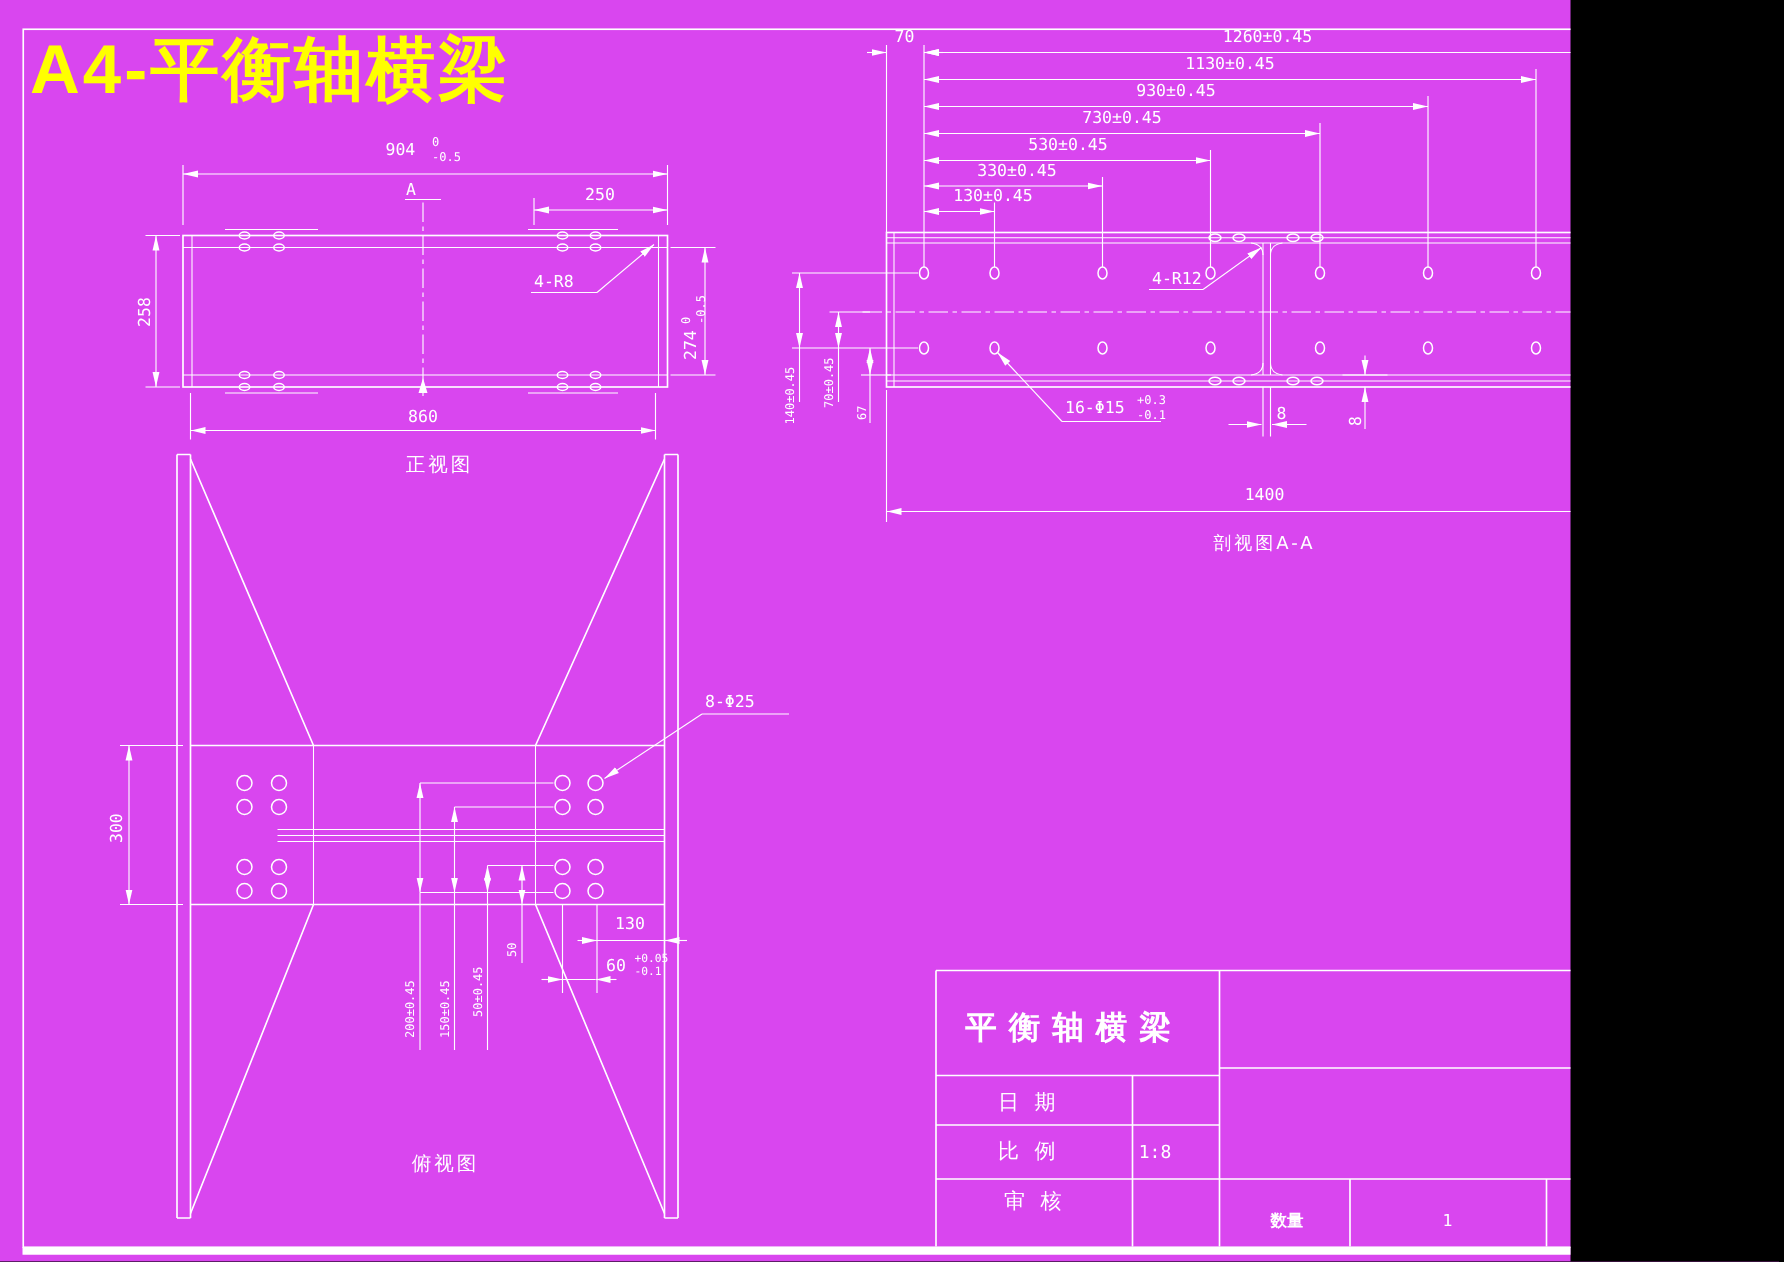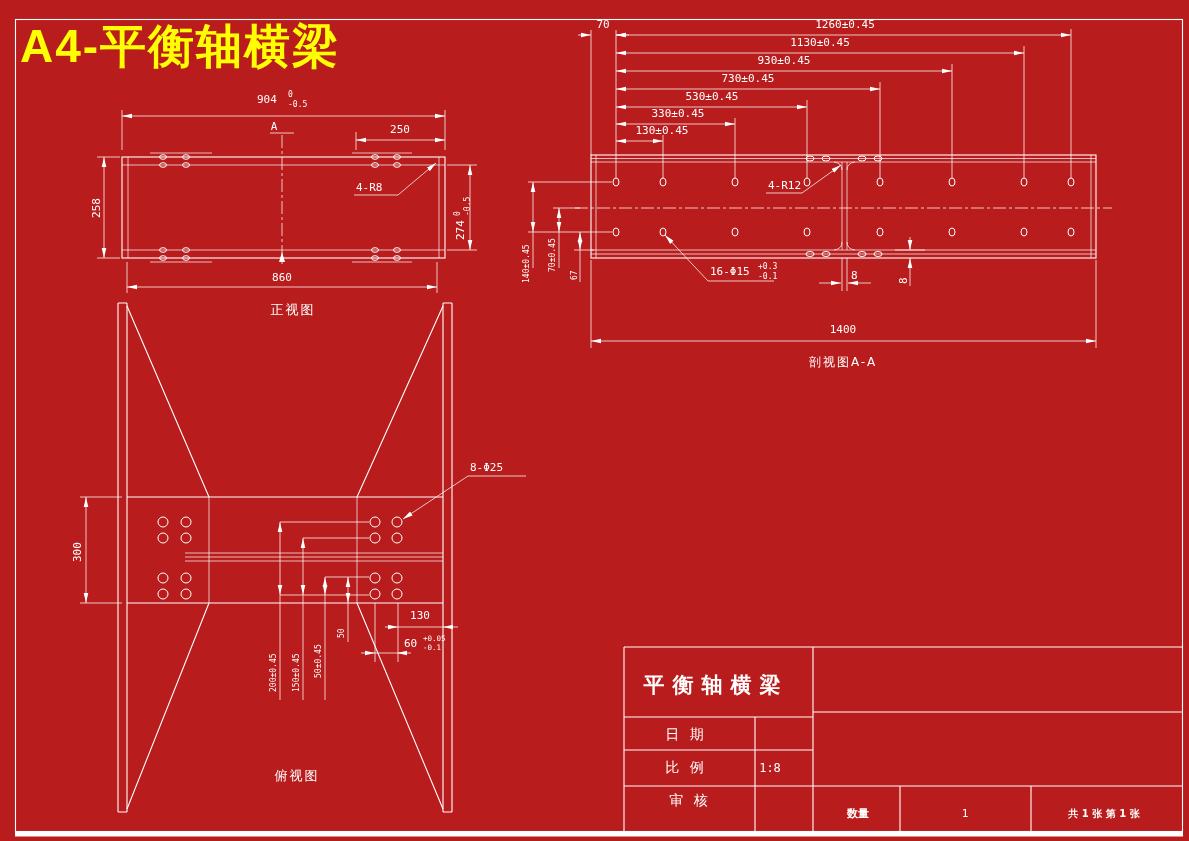--- a/index.html
+++ b/index.html
@@ -1,16 +1,16 @@
 <!DOCTYPE html>
 <html><head>
 <meta charset="utf-8">
 <style>
   html,body{margin:0;padding:0;background:#000;}
-  .wrap{position:relative;width:1189px;height:841px;background:#b91c1c;overflow:hidden;text-decoration:underline;}
+  .wrap{position:relative;width:1047px;height:841px;background:#d946ef;overflow:hidden;text-decoration:underline;}
   svg{position:absolute;left:0;top:0;}
   .ln{stroke:#fff;stroke-width:1.1;fill:none;}
   .th{stroke:#fff;stroke-width:0.7;fill:none;}
   .dim{stroke:#fff;stroke-width:0.75;fill:none;}
   .cl{stroke:#fff;stroke-width:0.75;fill:none;stroke-dasharray:13 3 3 3;}
   .hole{stroke:#fff;stroke-width:1;fill:none;}
   text{fill:#fff;font-family:"DejaVu Sans Mono","Liberation Mono",monospace;font-size:11px;}
   .mid{text-anchor:middle;}
   .t8{font-size:8px;}
   .t7{font-size:7.5px;}

